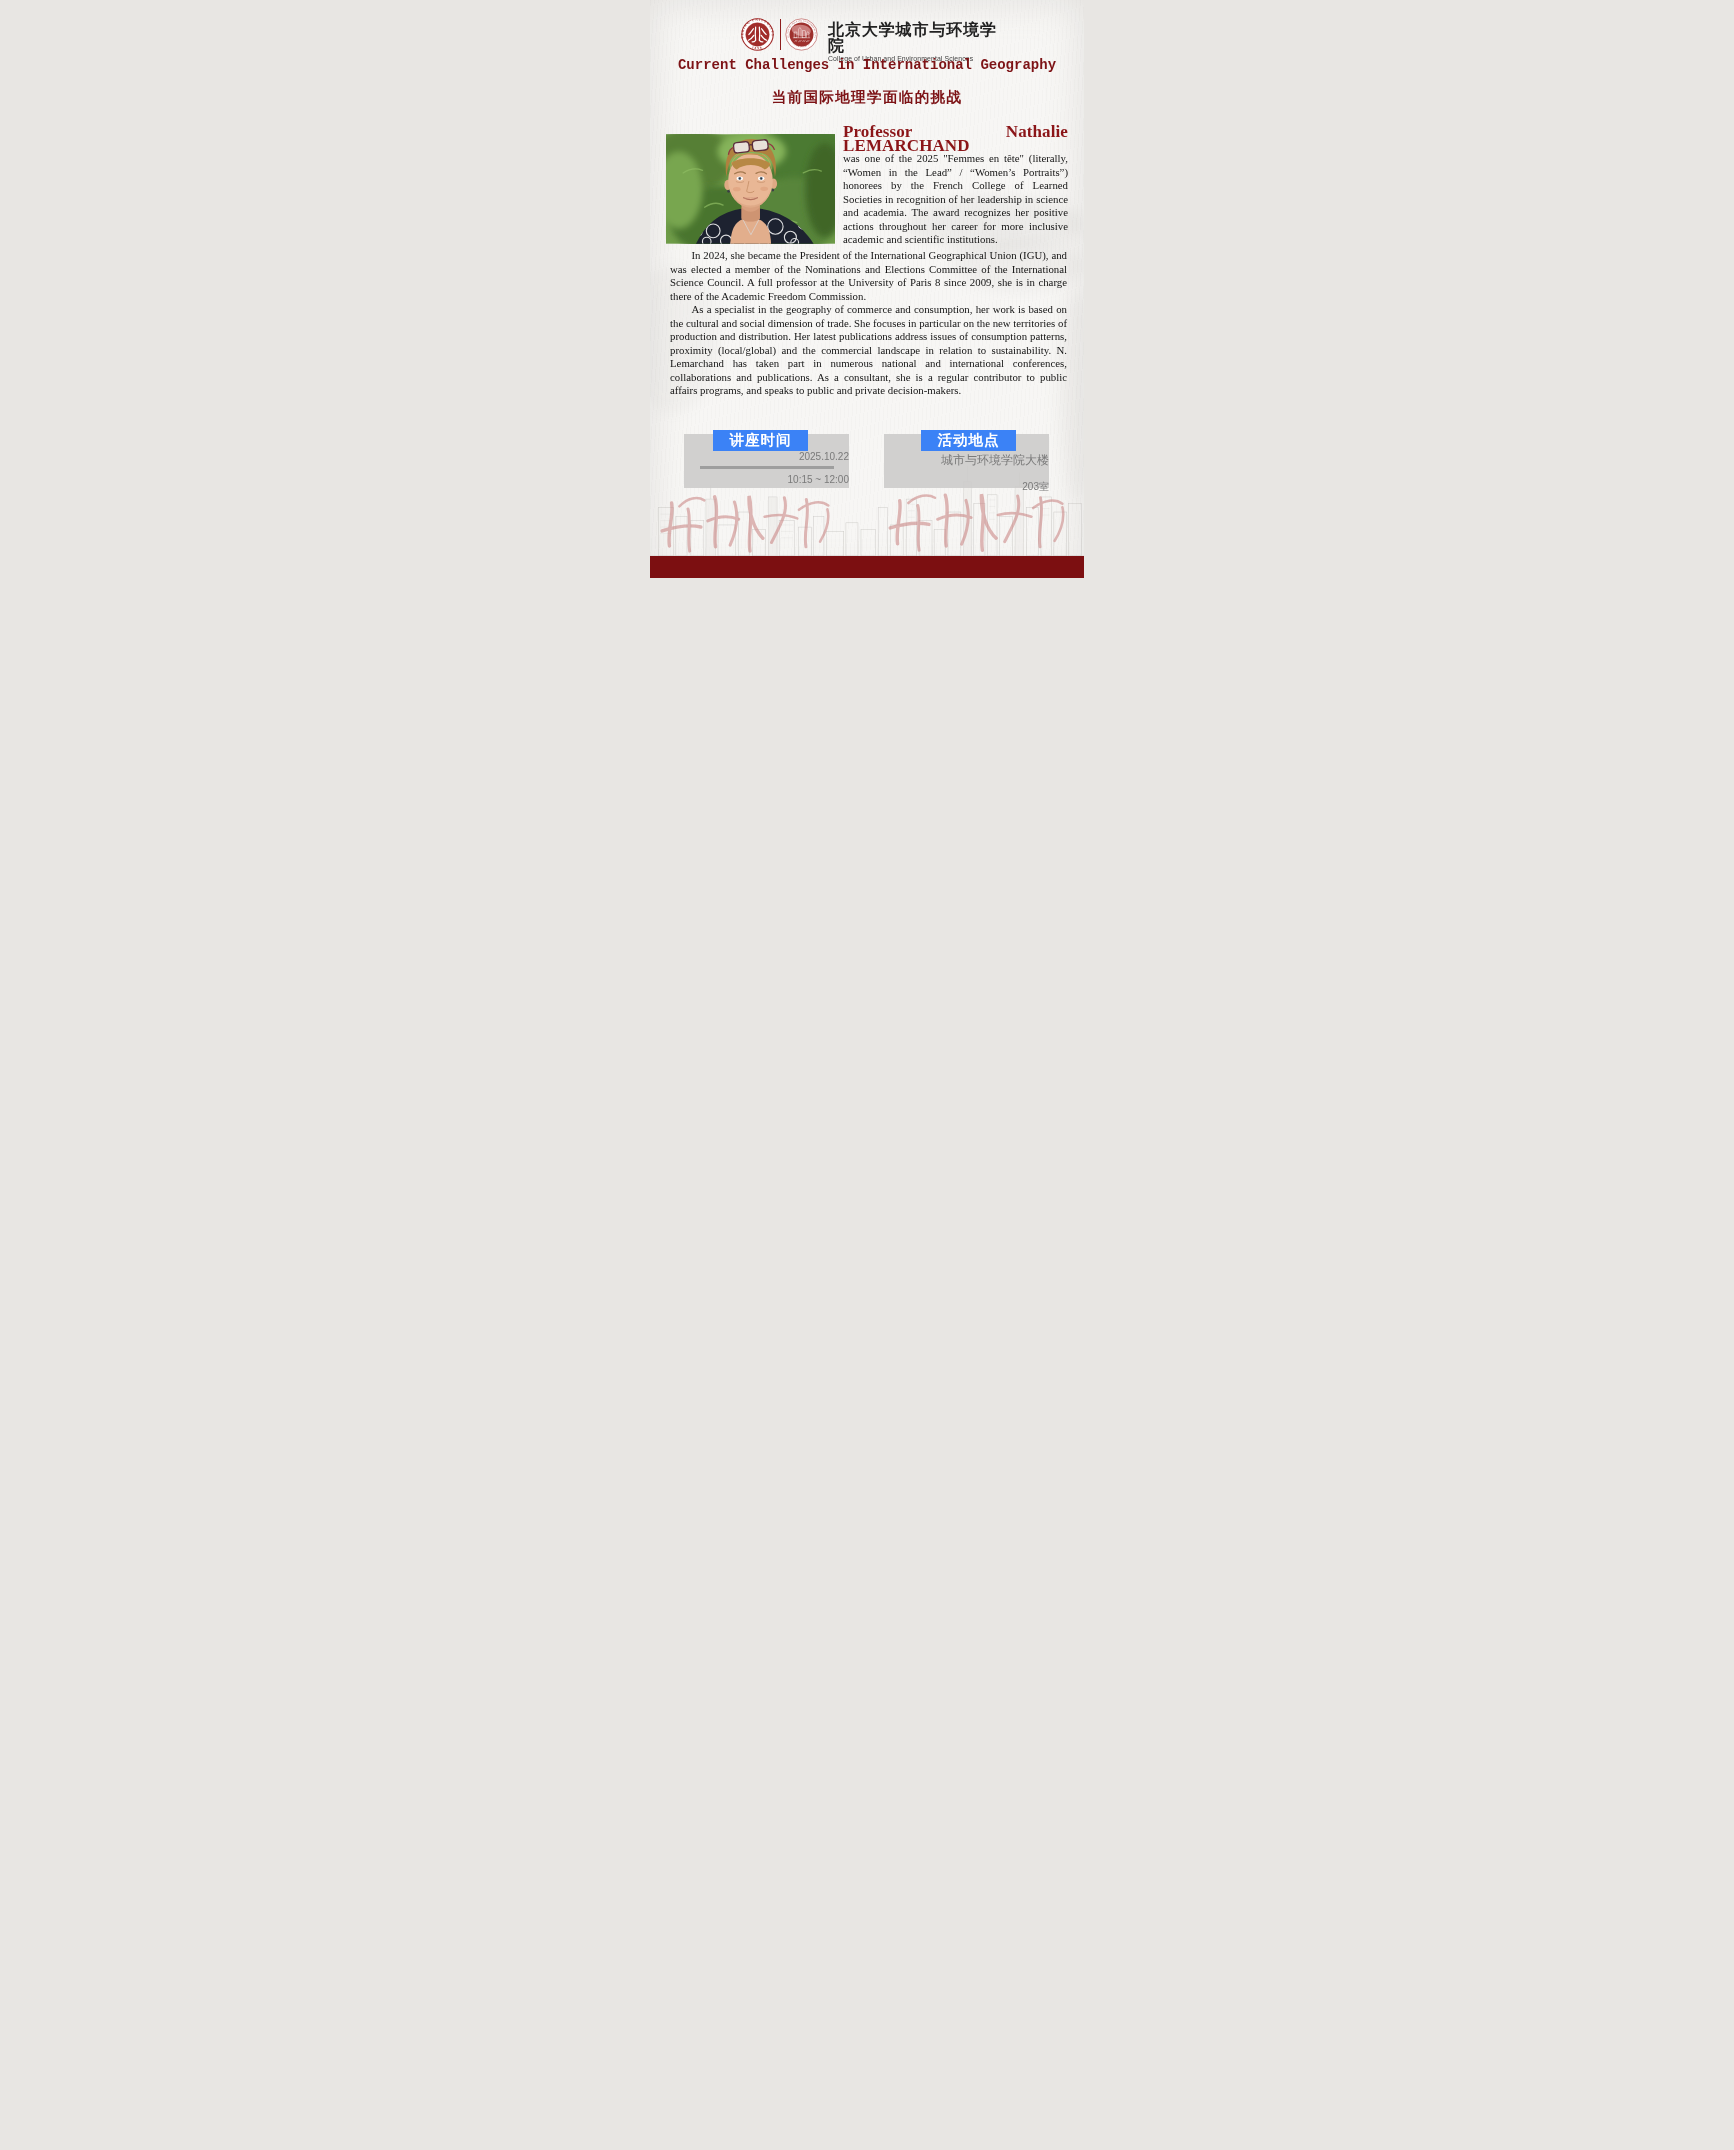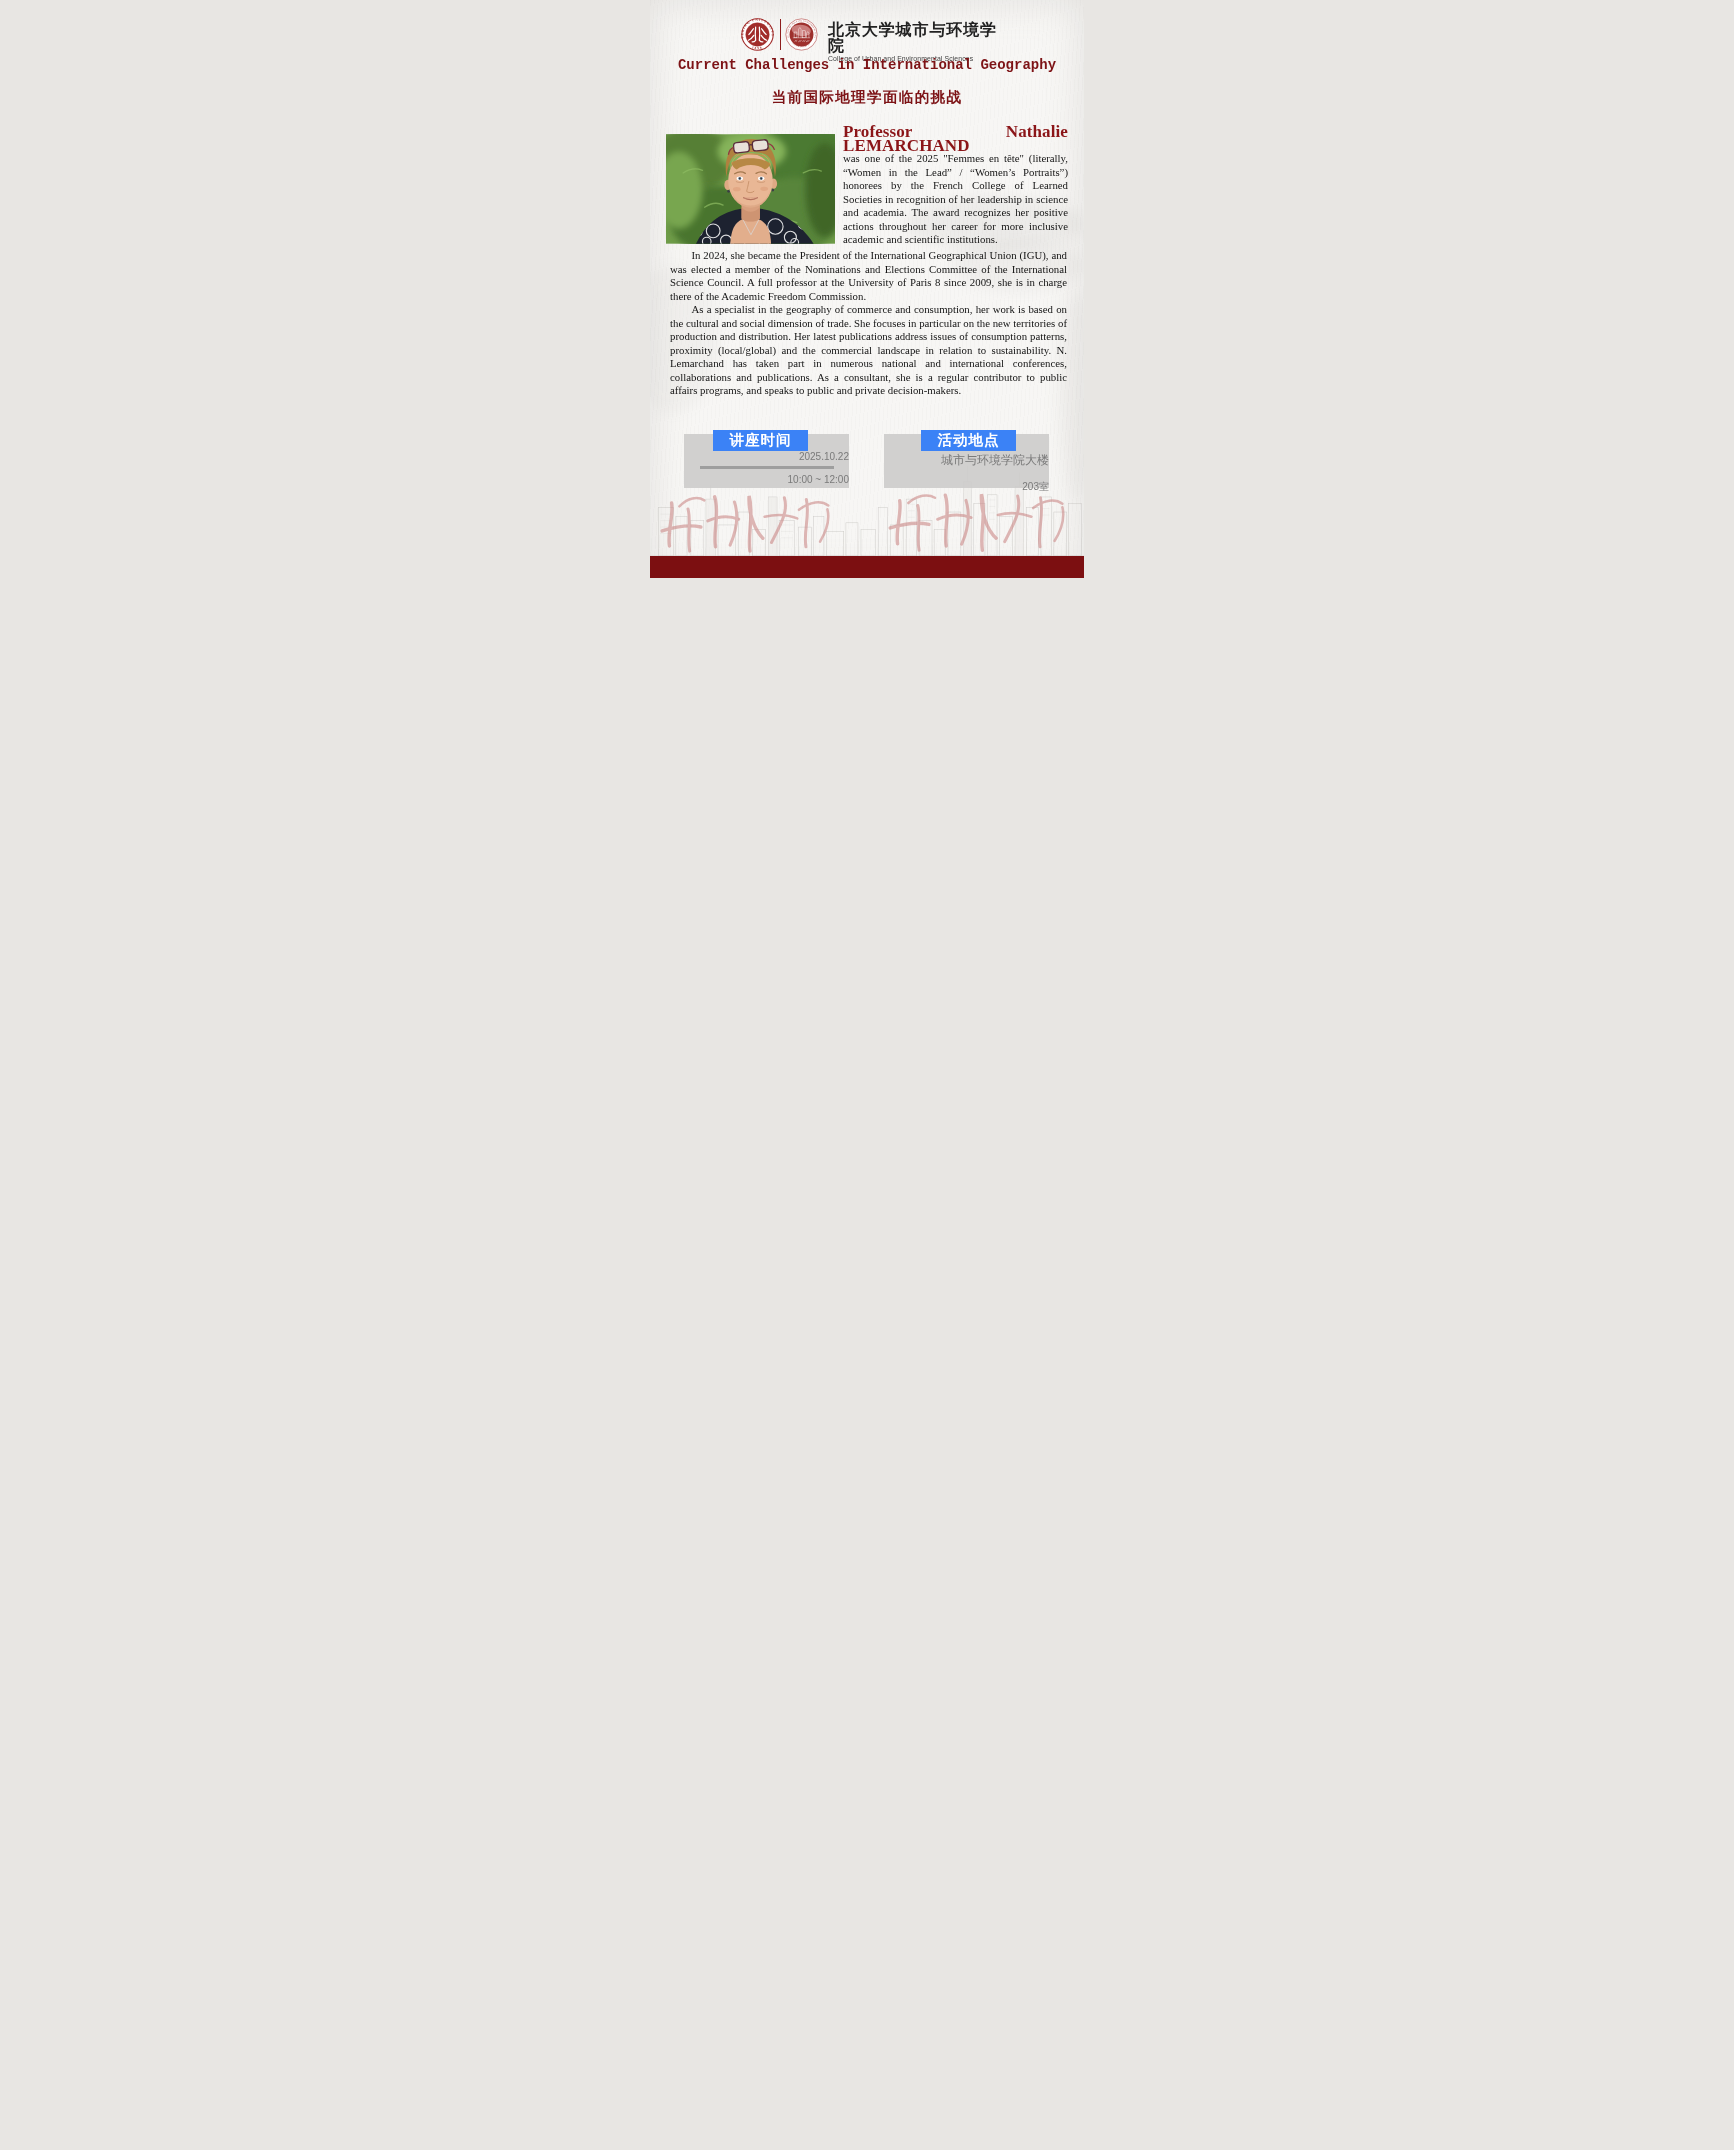--- a/index.html
+++ b/index.html
@@ -311,21 +311,21 @@
       <path d="M808,58 C838,50 864,54 886,62" stroke-width="6"></path>
       <path d="M906,132 C900,94 916,56 907,18" stroke-width="7"></path>
       <path d="M890,42 C916,22 942,20 958,32" stroke-width="6"></path>
       <path d="M940,118 C956,92 964,66 958,40" stroke-width="6"></path>
     </g>
   </svg>
 
   <div class="info-box box-time">
     <div class="box-date">2025.10.22</div>
     <div class="box-divider"></div>
-    <div class="box-hour">10:00 ~ 12:00</div>
+    <div class="box-hour">10:15 ~ 12:00</div>
   </div>
   <div class="tab tab-time">讲座时间</div>
 
   <div class="info-box box-loc">
     <div class="box-loc-line1">城市与环境学院大楼</div>
     <div class="box-loc-line2">203室</div>
   </div>
   <div class="tab tab-loc">活动地点</div>
 
   <div class="footer-bar"></div>

